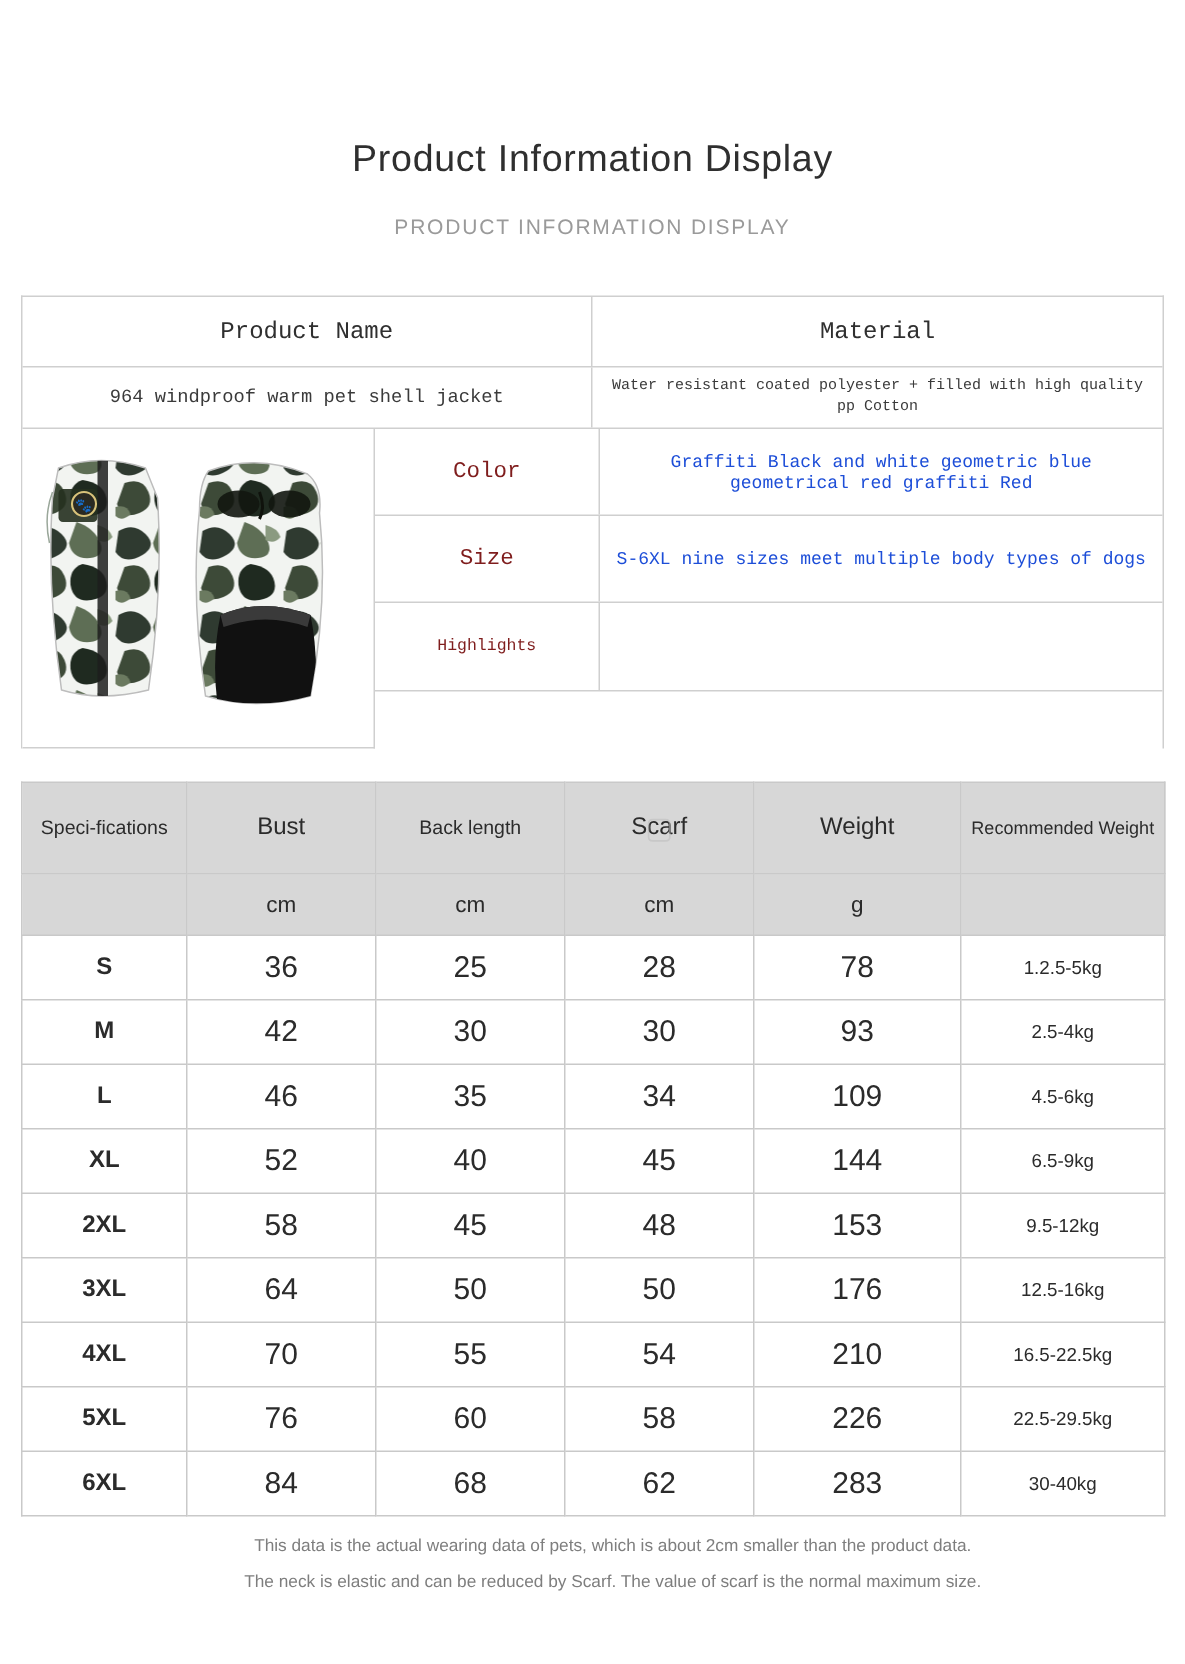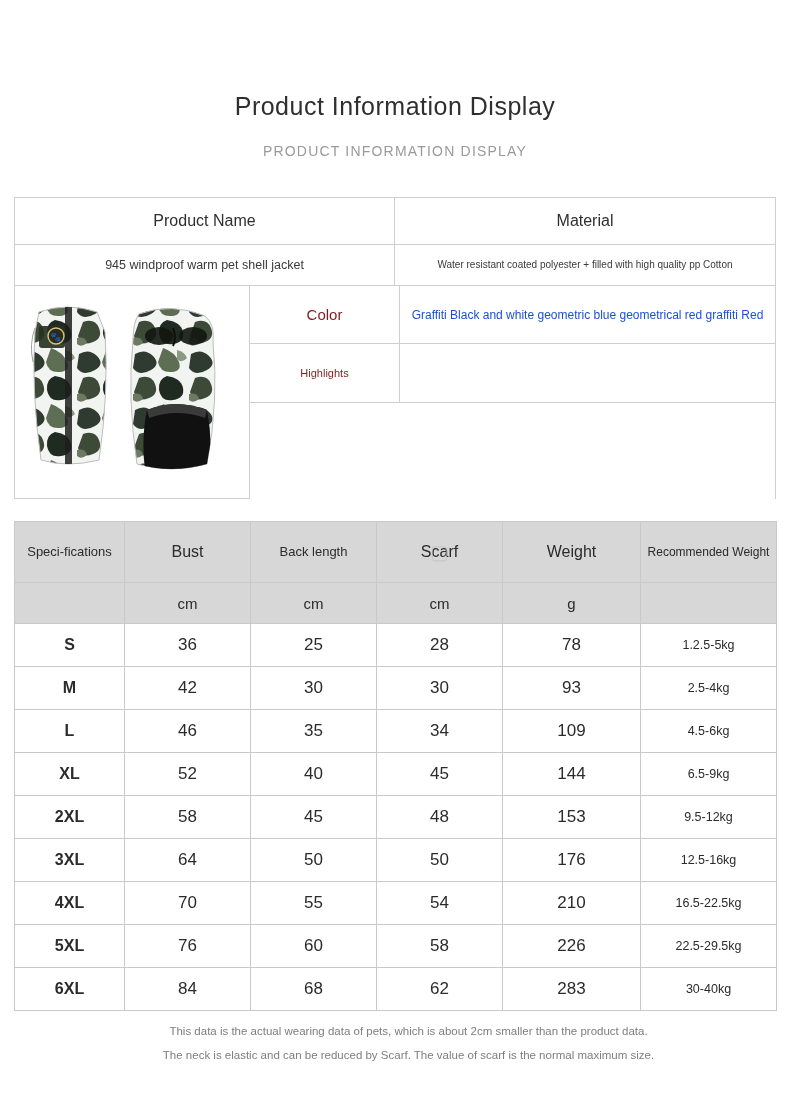--- a/index.html
+++ b/index.html
@@ -40,20 +40,21 @@
     color: #9a9a9a;
     letter-spacing: 1.2px;
   }
 
   
   .info-wrap {
     margin: 38px 14px 0 14px;
     border: 1px solid #cfcfcf;
     border-bottom: none;
     box-sizing: border-box;
+    font-family: Liberation Mono, monospace;
   }
   .info-row {
     display: flex;
     border-bottom: 1px solid #cfcfcf;
   }
   .info-cell {
     box-sizing: border-box;
     display: flex;
     align-items: center;
     justify-content: center;
@@ -134,21 +135,21 @@
   }
   .hdr-cell.small { font-size: 13px; line-height: 16px; }
   .hdr-cell.tiny  { font-size: 12px; line-height: 15px; }
   .unit-cell {
     background: #d7d7d7;
     height: 38px;
     font-size: 15px;
     font-weight: bold;
   }
   .unit-blank { background: #d7d7d7; }
-  .data-row td { height: 40px; font-size: 17px; }
+  .data-row td { height: 40px; font-size: 20px; }
   .data-row td.sz { font-size: 16px; font-weight: bold; }
   .data-row td.rec { font-size: 12.5px; }
 
   .col-spec { width: 110px; }
   .col-bust { width: 126px; }
   .col-back { width: 126px; }
   .col-neck { width: 126px; }
   .col-wt   { width: 138px; }
   .col-rec  { width: 136px; }
 
@@ -190,21 +191,21 @@
   </div>
 
   <div class="info-wrap">
 
     <div class="info-row">
       <div class="info-cell head-name bdr-r">Product Name</div>
       <div class="info-cell head-mat">Material</div>
     </div>
 
     <div class="info-row">
-      <div class="info-cell row2-name bdr-r">945 windproof warm pet shell jacket</div>
+      <div class="info-cell row2-name bdr-r">964 windproof warm pet shell jacket</div>
       <div class="info-cell row2-mat">Water resistant coated polyester + filled with high quality pp Cotton</div>
     </div>
 
     <div class="body-row">
 
       <div class="img-cell">
         <svg class="product-art" viewBox="0 0 222 200">
           <defs>
             <pattern id="camo" width="56" height="56" patternUnits="userSpaceOnUse">
               <rect width="56" height="56" fill="#f2f4f1"></rect>
@@ -247,20 +248,24 @@
         </svg>
       </div>
 
       <div class="spec-col">
 
         <div class="spec-row">
           <div class="spec-label r-color lbl-lg">Color</div>
           <div class="spec-value r-color val-md">Graffiti Black and white geometric blue geometrical red graffiti Red</div>
         </div>
 
+        <div class="spec-row">
+          <div class="spec-label r-size lbl-lg">Size</div>
+          <div class="spec-value r-size val-md">S-6XL nine sizes meet multiple body types of dogs</div>
+        </div>
 
 
         <div class="spec-row">
           <div class="spec-label r-high lbl-sm">Highlights</div>
         </div>
 
       </div>
     </div>
   </div>
 

